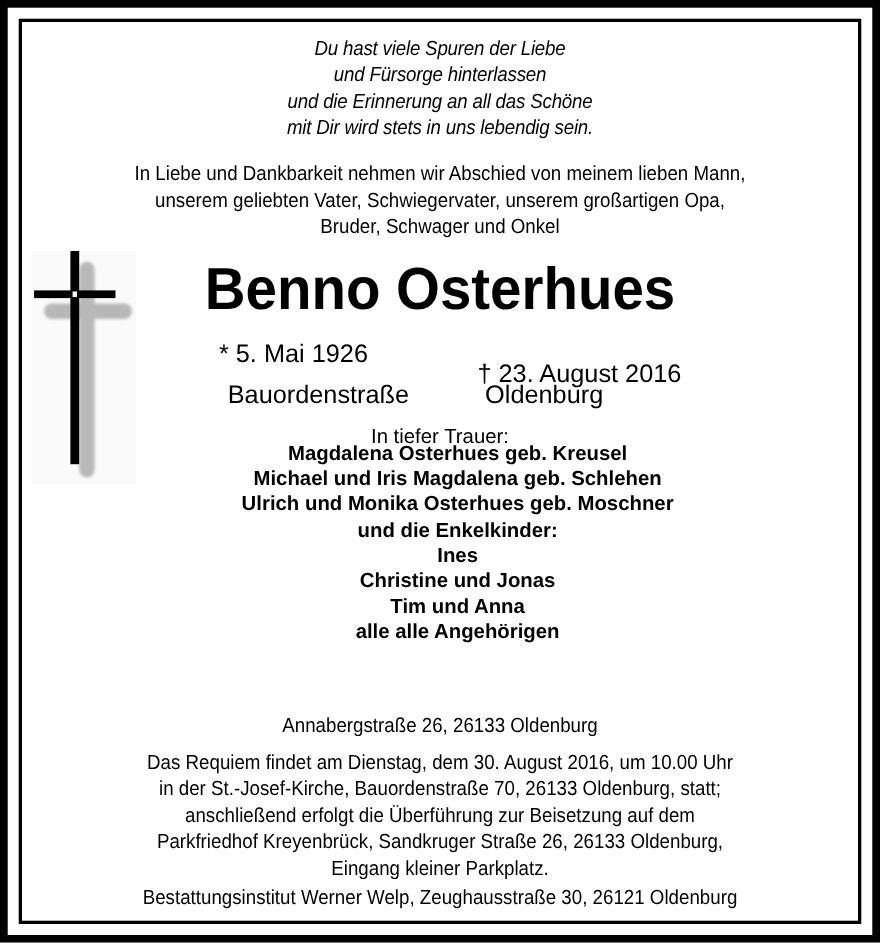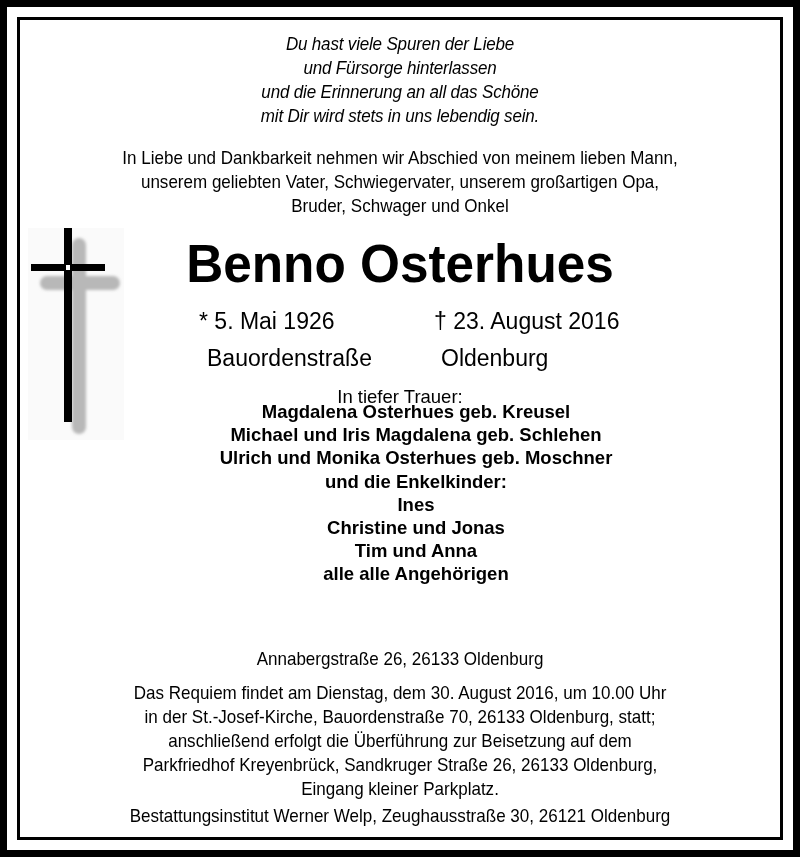--- a/index.html
+++ b/index.html
@@ -47,21 +47,21 @@
     <rect x="12" y="48" width="80" height="14" rx="7"></rect>
   </g>
   <rect x="36" y="0" width="8" height="194" fill="#000"></rect>
   <rect x="3" y="36" width="74" height="7" fill="#000"></rect>
   <rect x="38" y="37" width="4" height="5" fill="#fff"></rect>
 </svg>
 
 <div class="c name" style="top:233px; left:0;">Benno Osterhues</div>
 
 <div class="row" style="left:199px; top:310px;">* 5. Mai 1926</div>
-<div class="row" style="left:434px; top:310px;">† 23. August 2016</div>
+<div class="row" style="left:434px; top:328px;">† 23. August 2016</div>
 <div class="row" style="left:207px; top:347px;">Bauordenstraße</div>
 <div class="row" style="left:441px; top:347px;">Oldenburg</div>
 <div class="c" style="top:386px; font-size:18.5px; line-height:22px;">In tiefer Trauer:</div>
 
 <div class="c bold" style="top:400px;padding-left:16px;">
   <div>Magdalena Osterhues geb. Kreusel</div>
   <div>Michael und Iris Magdalena geb. Schlehen</div>
   <div>Ulrich und Monika Osterhues geb. Moschner</div>
   <div>und die Enkelkinder:</div>
   <div>Ines</div>

